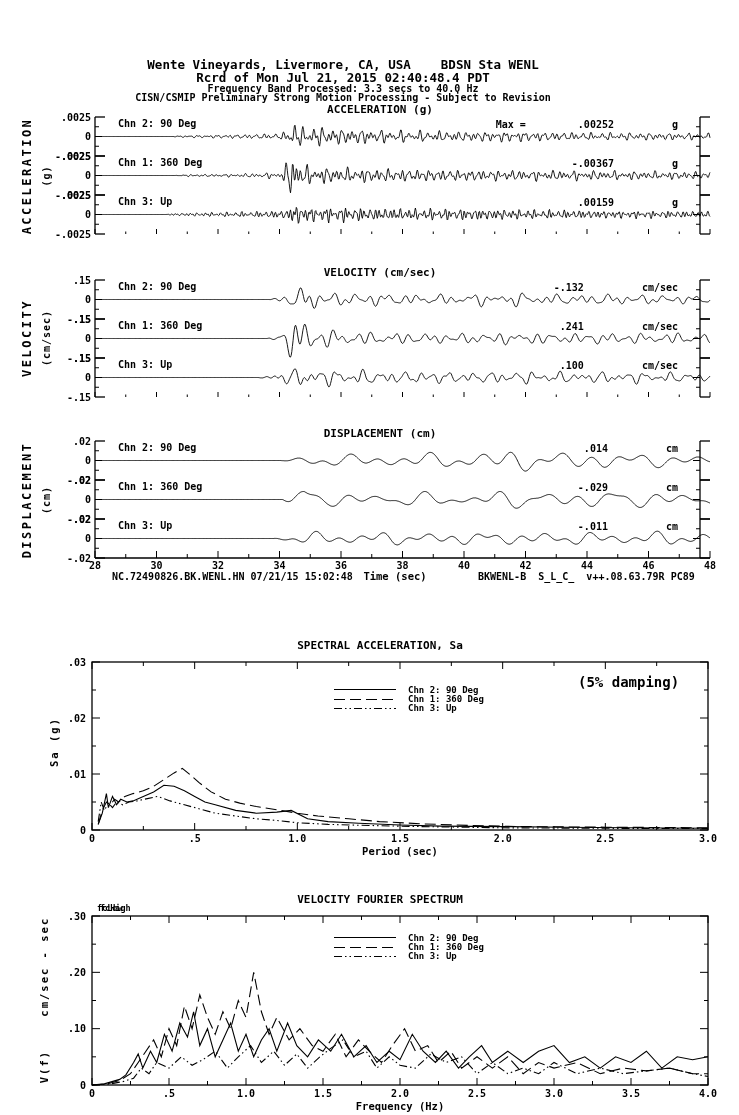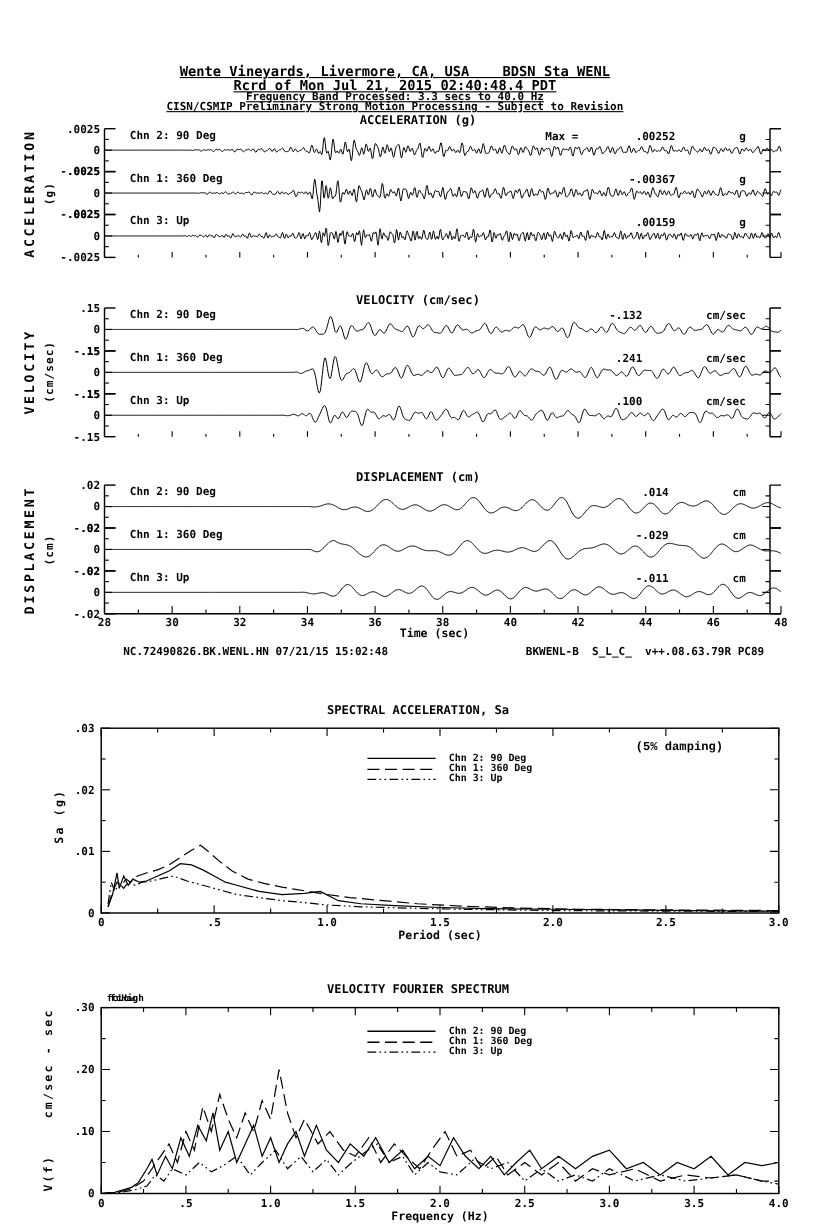--- a/index.html
+++ b/index.html
@@ -1,43 +1,43 @@
 <!DOCTYPE html>
 <html><head>
 <meta charset="utf-8">
 <style>
   html,body{margin:0;padding:0;background:#fff;}
   .page{position:relative;width:739px;height:1115px;background:#ffffff;color:#000;
         font-family:"DejaVu Sans Mono",monospace;font-weight:700;overflow:hidden;}
   #plot-svg{position:absolute;left:0;top:0;}
   #plot-svg text{font-family:"DejaVu Sans Mono",monospace;font-weight:700;fill:#000;font-size:10px;}
-  .hdr{position:absolute;left:20px;width:678px;text-align:center;white-space:pre;text-decoration:underline;}
+  .hdr{position:absolute;left:4px;width:678px;text-align:center;white-space:pre;}
   .h12{font-size:12.5px;}
   .h10{font-size:10px;}
   .ptitle{position:absolute;left:60px;width:640px;text-align:center;font-size:11px;white-space:pre;}
   .rot{position:absolute;white-space:pre;transform:translate(-50%,-50%) rotate(-90deg);}
   .rbig{font-size:12px;letter-spacing:2.5px;}
   .rsub{font-size:10px;letter-spacing:1px;}
   .rmid{font-size:10.5px;letter-spacing:2px;}
   .chl{position:absolute;left:118px;font-size:10px;white-space:pre;}
   .peak{position:absolute;left:420px;width:258px;display:flex;justify-content:flex-end;
         font-size:10px;white-space:pre;gap:44px;}
   .pk-val{margin-left:8px;text-align:right;}
   .pk-unit{margin-left:14px;}
   .legend{position:absolute;}
   .lrow{display:flex;align-items:center;height:9.4px;}
   .lrow .lbl{font-size:9px;margin-left:11px;white-space:pre;}
   .sample{display:block;}
   .sample line{stroke:#000;stroke-width:1.2;}
   .ls-solid{}
   .ls-longdash{stroke-dasharray:11 5;}
   .ls-dashdotdot{stroke-dasharray:8 3 1.5 3 1.5 3;}
-  .note{position:absolute;font-size:11px;white-space:pre;font-family:Liberation Mono, monospace;}
+  .note{position:absolute;font-size:14px;white-space:pre;}
   .fmark{position:absolute;font-size:8.5px;white-space:pre;}
-  .foot{position:absolute;font-size:10px;white-space:pre;margin-top:16px;}
+  .foot{position:absolute;font-size:10px;white-space:pre;}
   .axlab{position:absolute;width:180px;text-align:center;font-size:10.5px;white-space:pre;}
 </style>
 </head>
 <body>
 
 <div class="page">
 
   <svg id="plot-svg" width="739" height="1115">
       <g>
         <line x1="95" y1="117" x2="95" y2="156" stroke="#000" stroke-width="1.3"></line>

